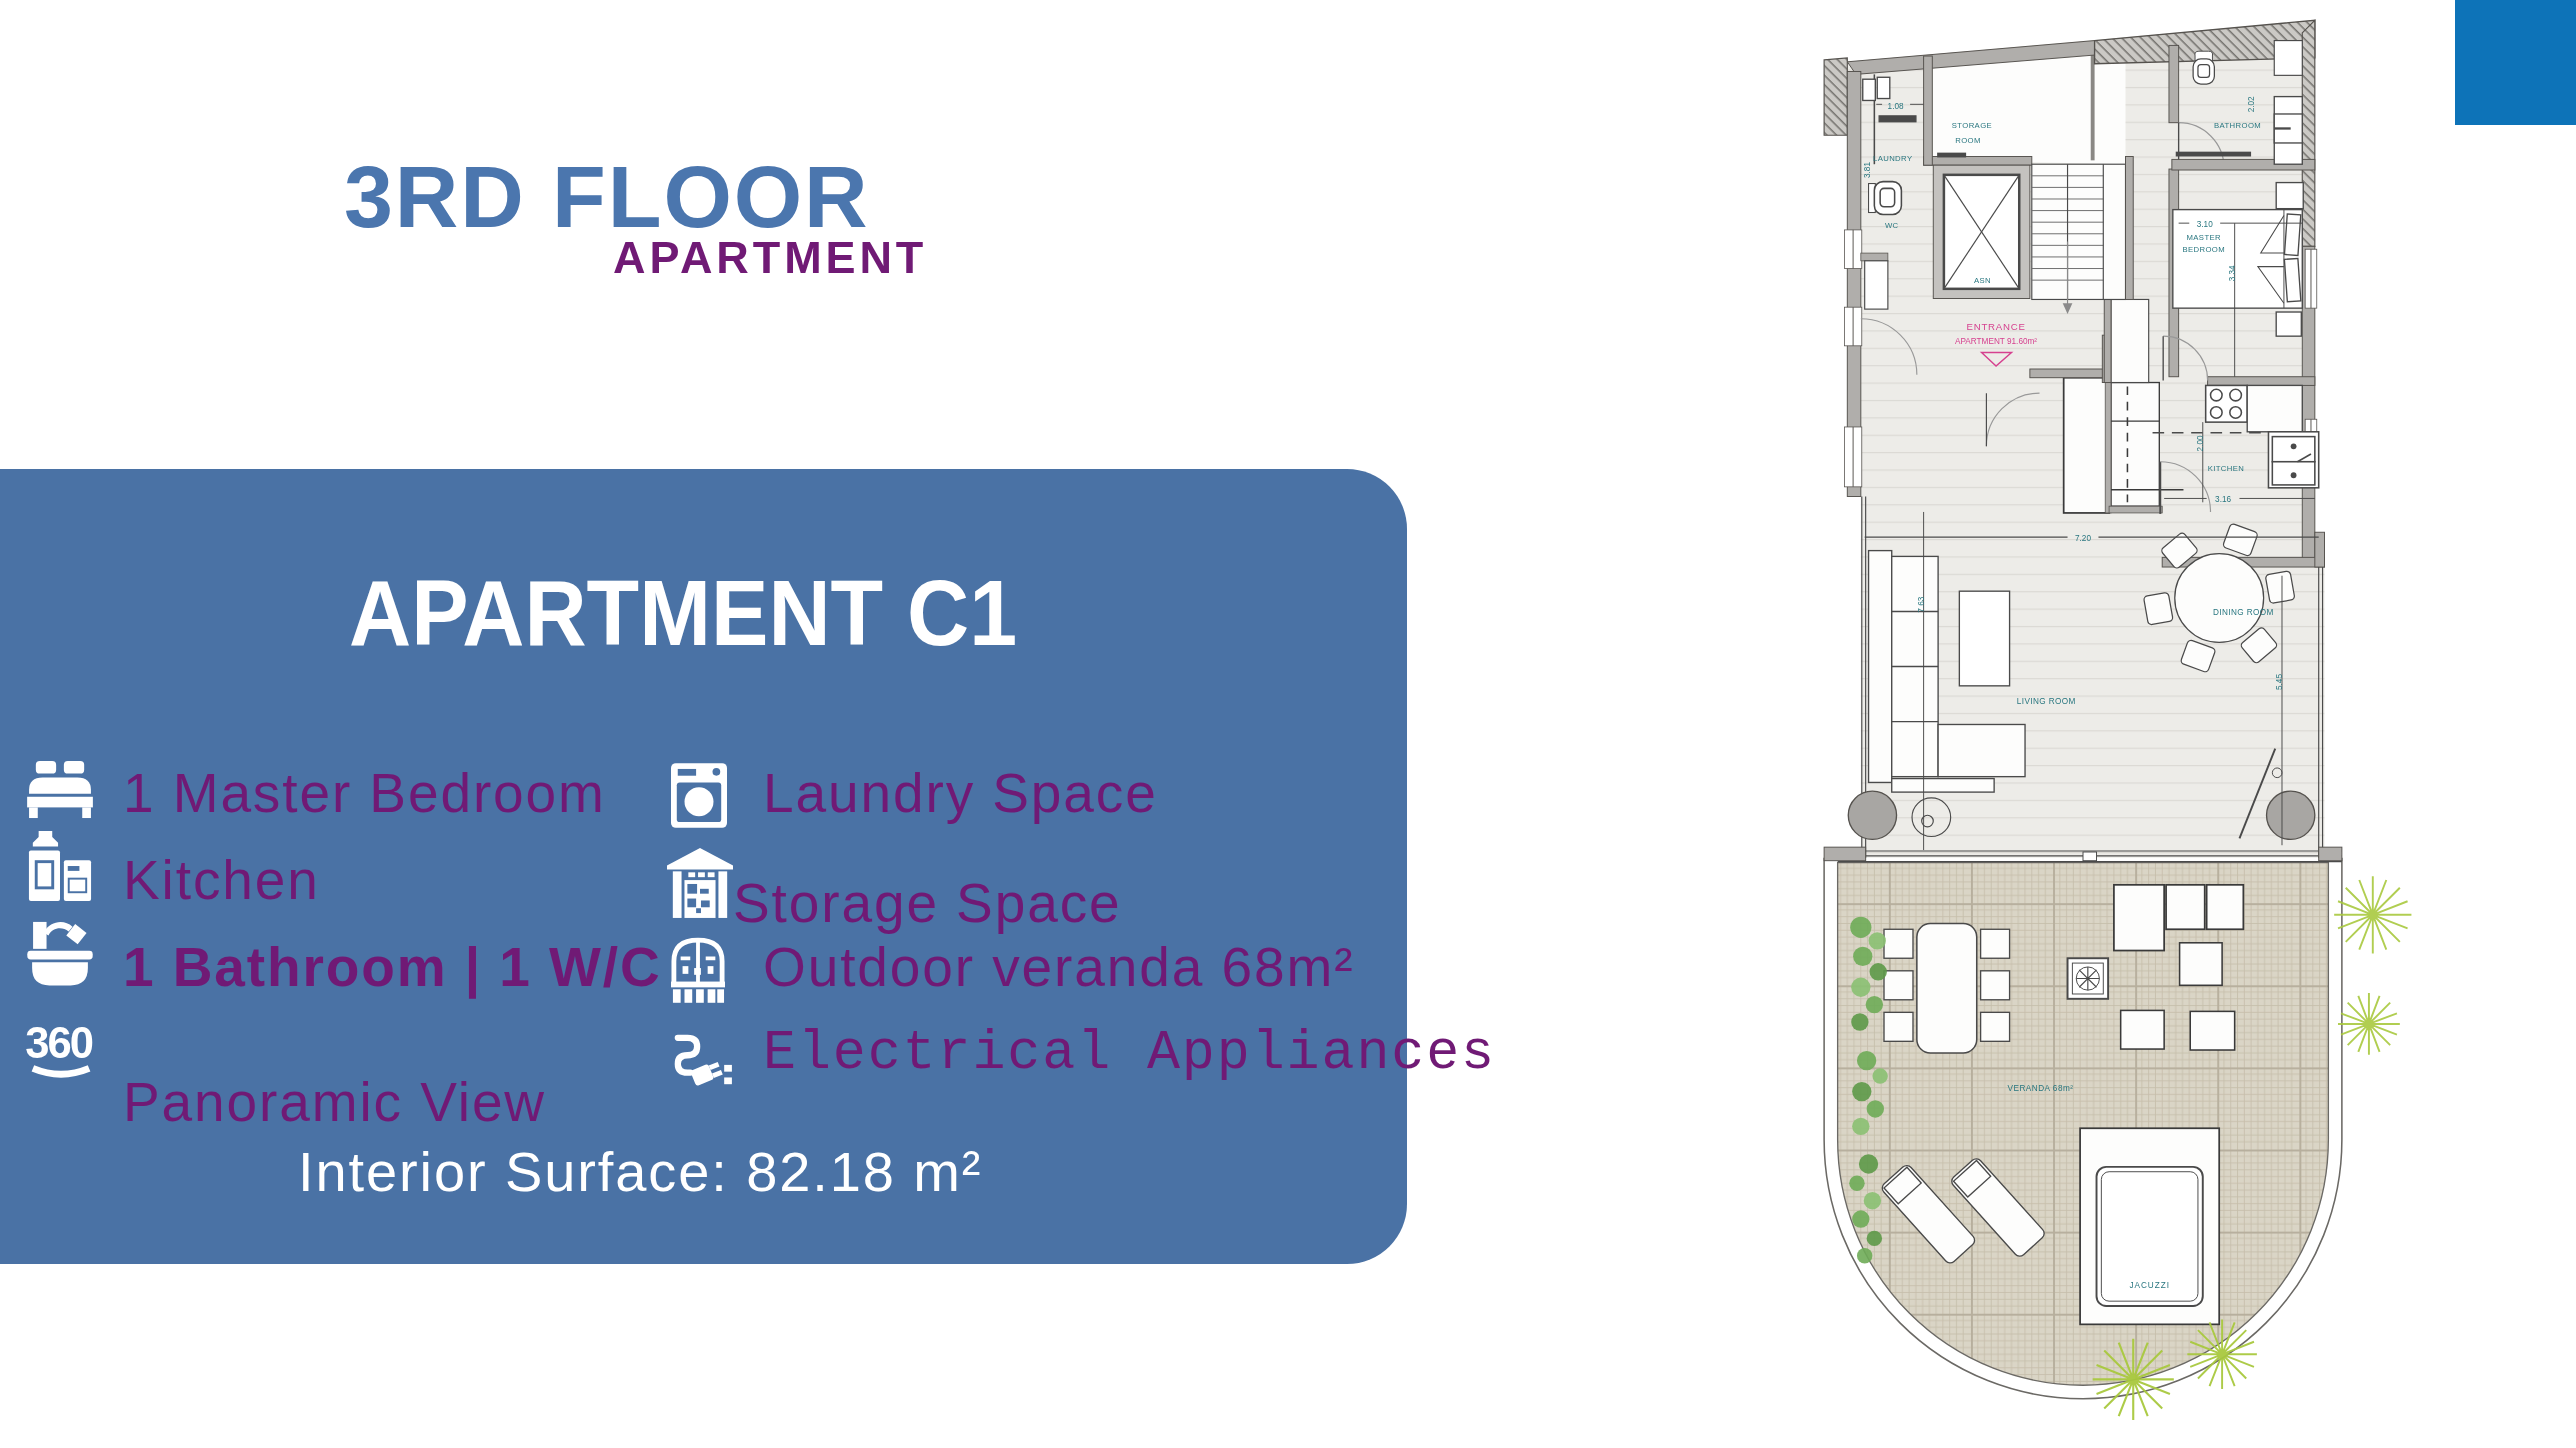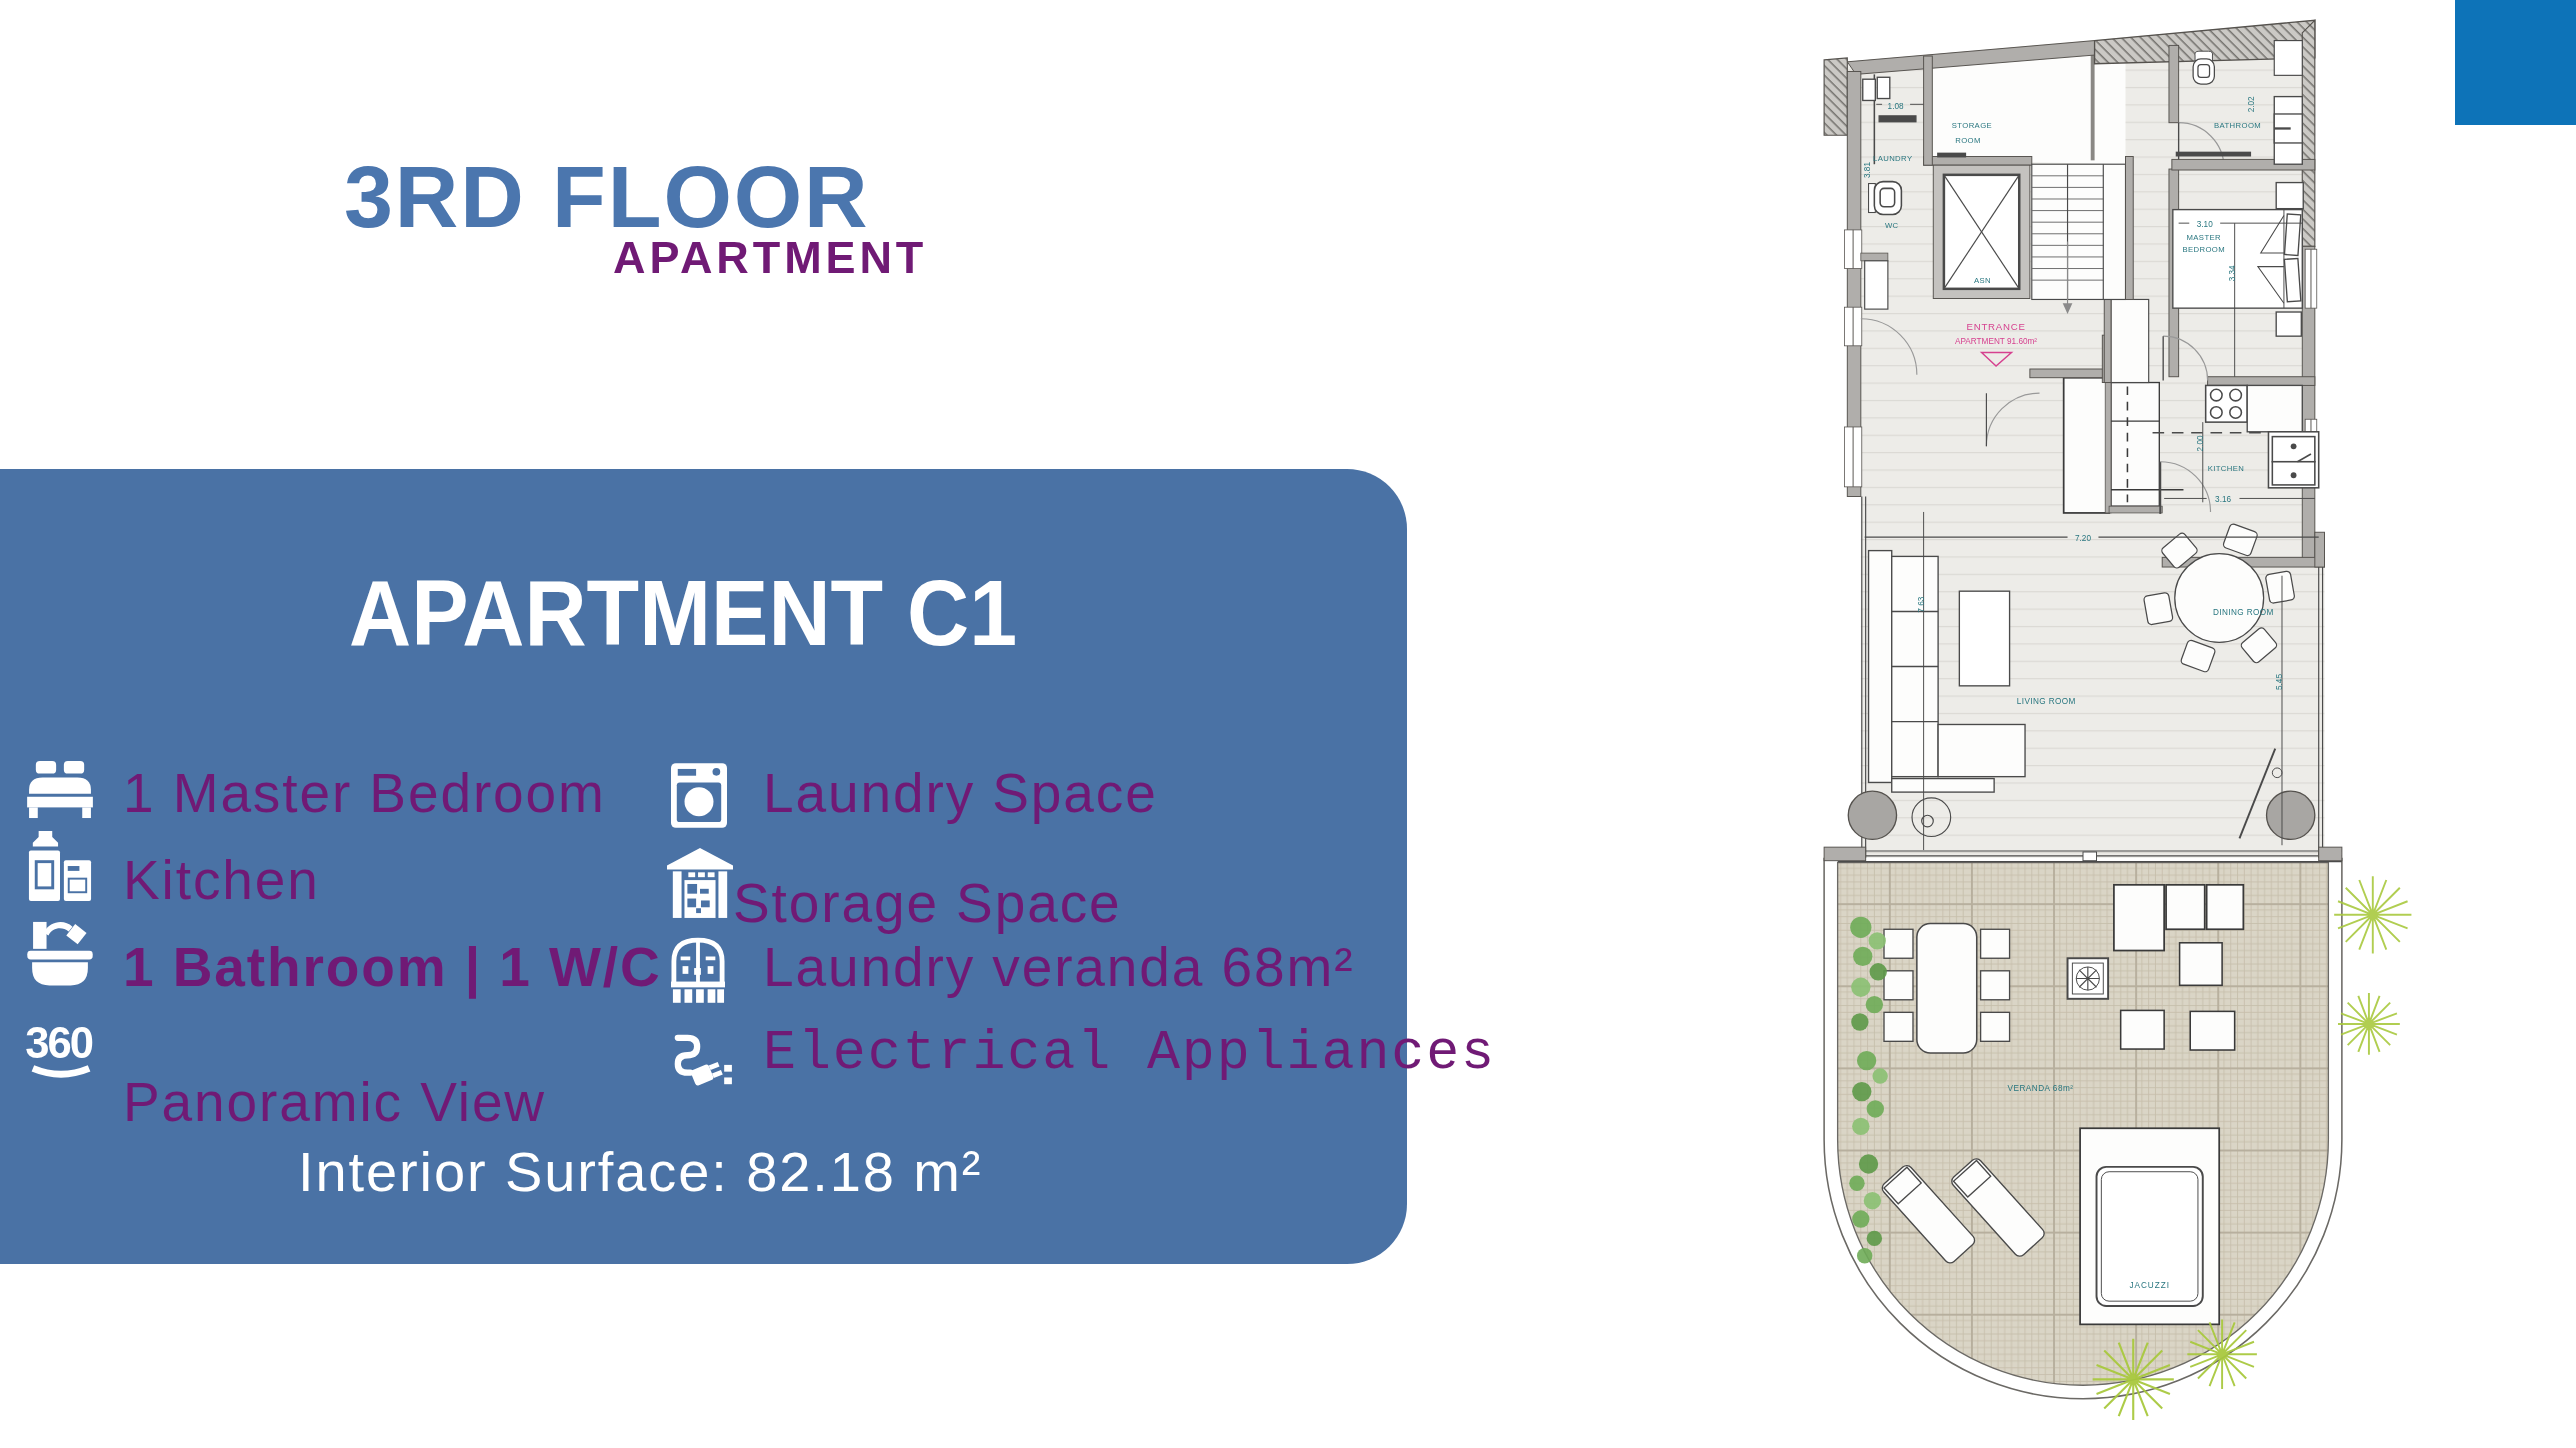--- a/index.html
+++ b/index.html
@@ -113,21 +113,21 @@
   <rect x="38" y="30" width="6" height="8"></rect>
   <rect x="0" y="46" width="56" height="6"></rect>
   <rect x="2" y="54" width="8" height="14"></rect>
   <rect x="14" y="54" width="8" height="14"></rect>
   <rect x="26" y="54" width="8" height="14"></rect>
   <rect x="38" y="54" width="8" height="14"></rect>
   <rect x="48" y="54" width="7" height="14"></rect>
  </g>
 </svg>
 
-<div class="abs rowtxt" id="r7" style="left:763px;top:935px;">Laundry veranda 68m²</div>
+<div class="abs rowtxt" id="r7" style="left:763px;top:935px;">Outdoor veranda 68m²</div>
 
 <svg class="abs" style="left:669px;top:1034px;" width="64" height="56" viewBox="0 0 66 58">
  <g fill="none" stroke="#fff" stroke-width="6.5" stroke-linecap="round">
   <path d="M9,4 L19,4 Q29,4 29,13 Q29,22 19,22 Q9,22 9,31 Q9,40 19,40 L22,40"></path>
  </g>
  <g fill="#fff">
   <g transform="rotate(-22 34 42)">
    <rect x="24" y="34" width="20" height="17" rx="3"></rect>
    <rect x="44" y="36" width="10" height="5"></rect>
    <rect x="44" y="45" width="10" height="5"></rect>

